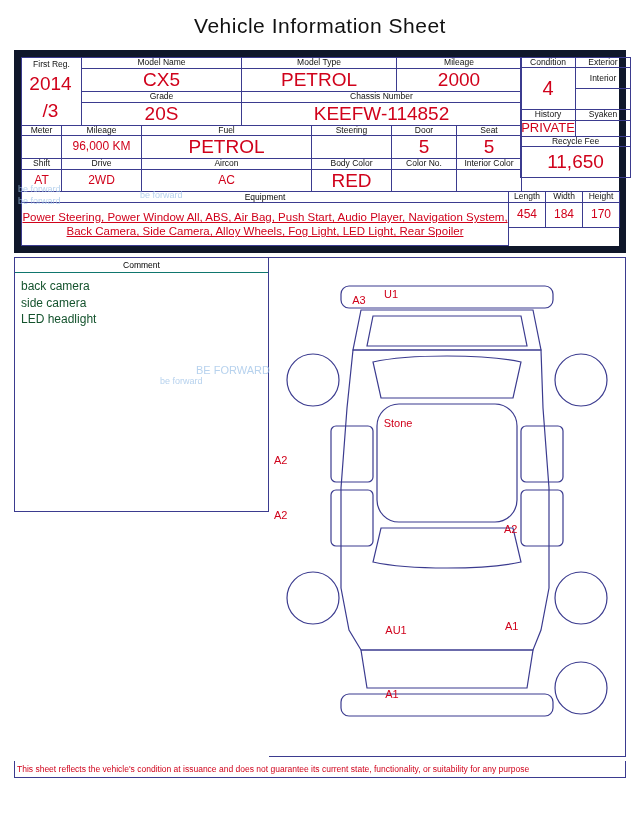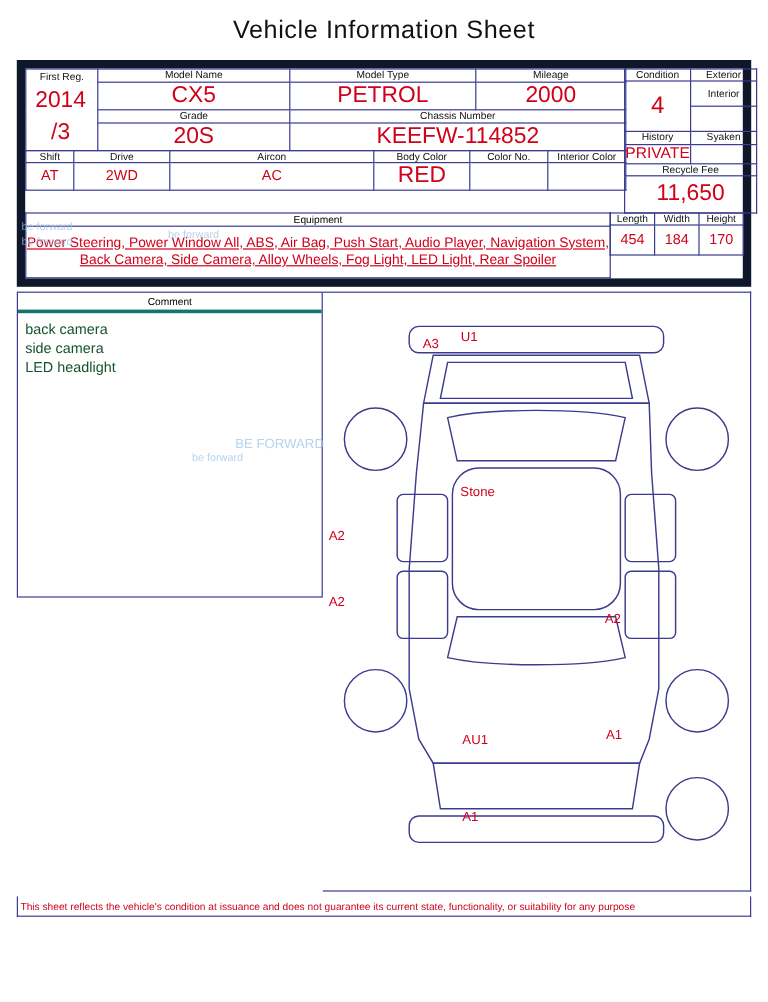--- a/index.html
+++ b/index.html
@@ -96,21 +96,21 @@
     flex-direction: column;
   }
   .panel {
     border: 1px solid #3b3b8f;
     box-sizing: border-box;
     position: relative;
   }
   .panel-head {
     text-align: center;
     font-size: 8.5px;
-    border-bottom: 3px solid #0f766e;
+    border-bottom: 1px solid #0f766e;
     padding: 2px 0;
   }
   .panel-body {
     padding: 5px 6px;
     font-size: 12px;
     color: #14532d;
     line-height: 1.35;
     white-space: pre-line;
   }
   .comment-panel { height: 255px; }
@@ -196,20 +196,36 @@
         <table class="grid" style="margin-top:-1px">
           <colgroup>
             <col style="width:40px">
             <col style="width:80px">
             <col style="width:170px">
             <col style="width:80px">
             <col style="width:65px">
             <col style="width:65px">
           </colgroup>
           <tbody>
+              <tr>
+            <td class="lbl">Meter</td>
+            <td class="lbl">Mileage</td>
+            <td class="lbl">Fuel</td>
+            <td class="lbl">Steering</td>
+            <td class="lbl">Door</td>
+            <td class="lbl">Seat</td>
+          </tr>
+          <tr>
+            <td class="val sm"></td>
+            <td class="val sm">96,000 KM</td>
+            <td class="val big">PETROL</td>
+            <td class="val sm"></td>
+            <td class="val big">5</td>
+            <td class="val big">5</td>
+          </tr>
           <tr>
             <td class="lbl">Shift</td>
             <td class="lbl" style="width:40px">Drive</td>
             <td class="lbl">Aircon</td>
             <td class="lbl">Body Color</td>
             <td class="lbl">Color No.</td>
             <td class="lbl">Interior Color</td>
           </tr>
           <tr>
             <td class="val sm">AT</td>

